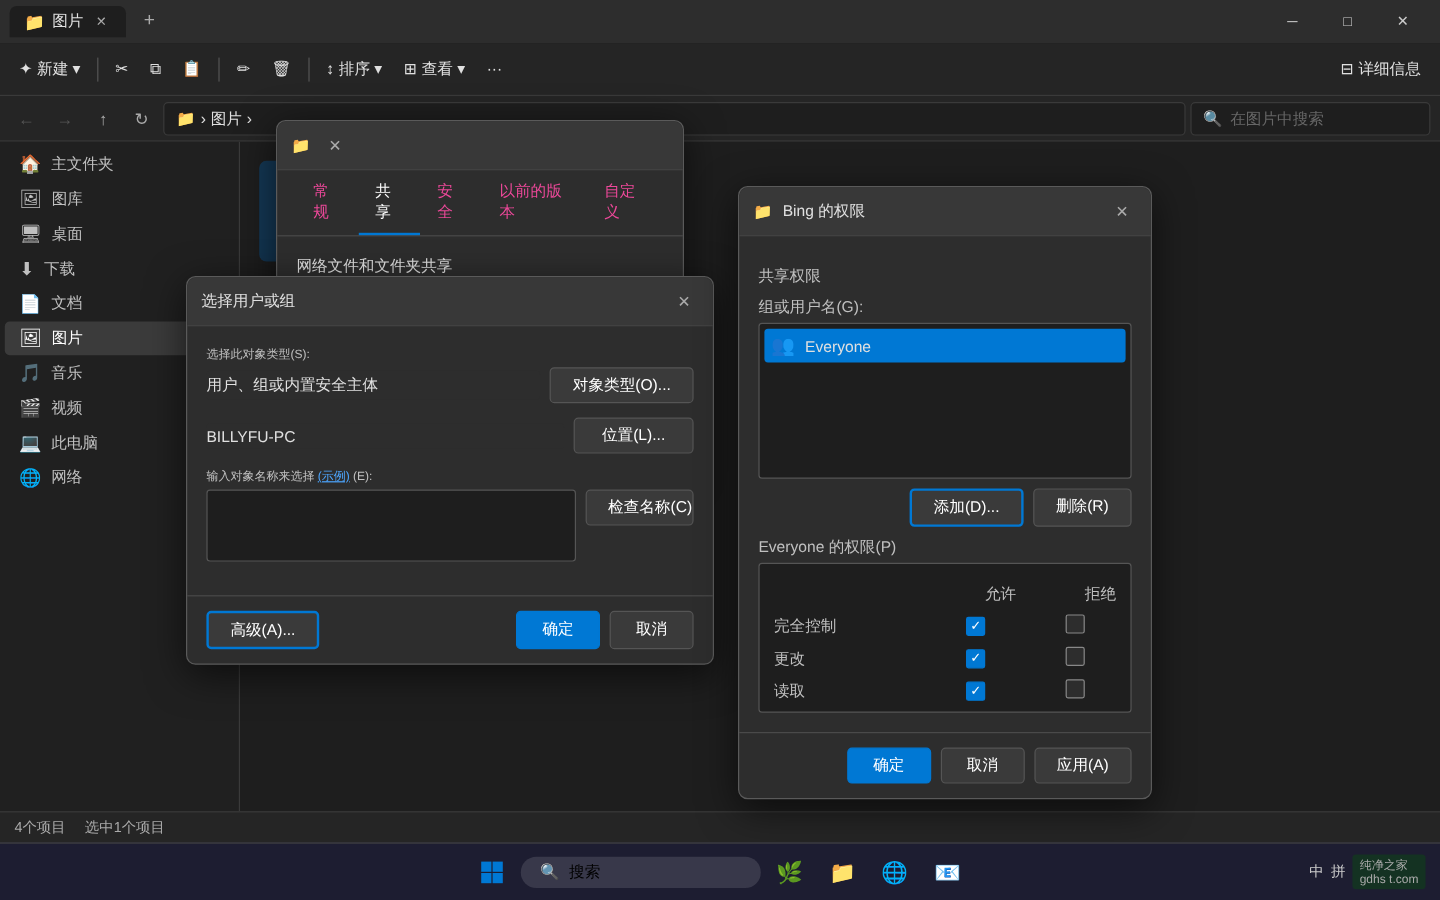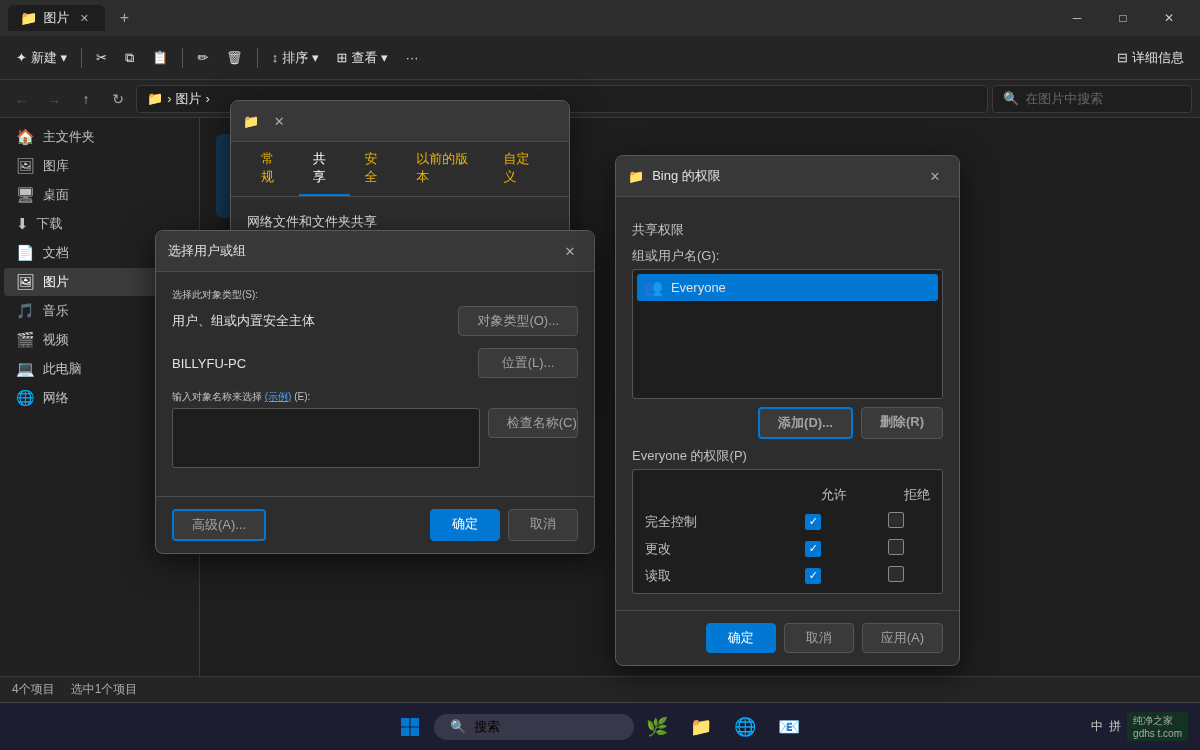--- a/index.html
+++ b/index.html
@@ -355,21 +355,21 @@
     }
     .dialog-tabs {
       display: flex;
       gap: 0;
       border-bottom: 1px solid #4a4a4a;
       padding: 0 16px;
     }
     .dialog-tab {
       padding: 8px 14px;
       cursor: pointer;
-      color: #eab308;
+      color: #ec4899;
       font-size: 13px;
       border-bottom: 2px solid transparent;
     }
     .dialog-tab.active {
       color: #fff;
       border-bottom: 2px solid #0078d4;
     }
     .dialog-footer {
       display: flex;
       justify-content: flex-end;
@@ -377,21 +377,21 @@
       padding: 12px 16px;
       border-top: 1px solid #4a4a4a;
     }
     .btn {
       padding: 5px 18px;
       border-radius: 4px;
       cursor: pointer;
       font-size: 13px;
       border: 1px solid #555;
       background: #3a3a3a;
-      color: #a3a3a3;
+      color: #ffffff;
       min-width: 70px;
       text-align: center;
     }
     .btn.primary {
       background: #0078d4;
       border-color: #0078d4;
       color: #fff;
     }
     .btn.highlighted {
       border: 2px solid #0078d4;
@@ -525,21 +525,20 @@
       align-items: center;
       justify-content: center;
       cursor: pointer;
       margin: auto;
     }
     .perm-actions {
       display: flex;
       justify-content: flex-end;
       gap: 8px;
       margin: 8px 0;
-      font-weight: bold;
     }
     .section-label {
       font-size: 13px;
       color: #c0c0c0;
       margin: 8px 0 4px 0;
     }
     .perm-area {
       background: #1e1e1e;
       border: 1px solid #555;
       border-radius: 3px;

